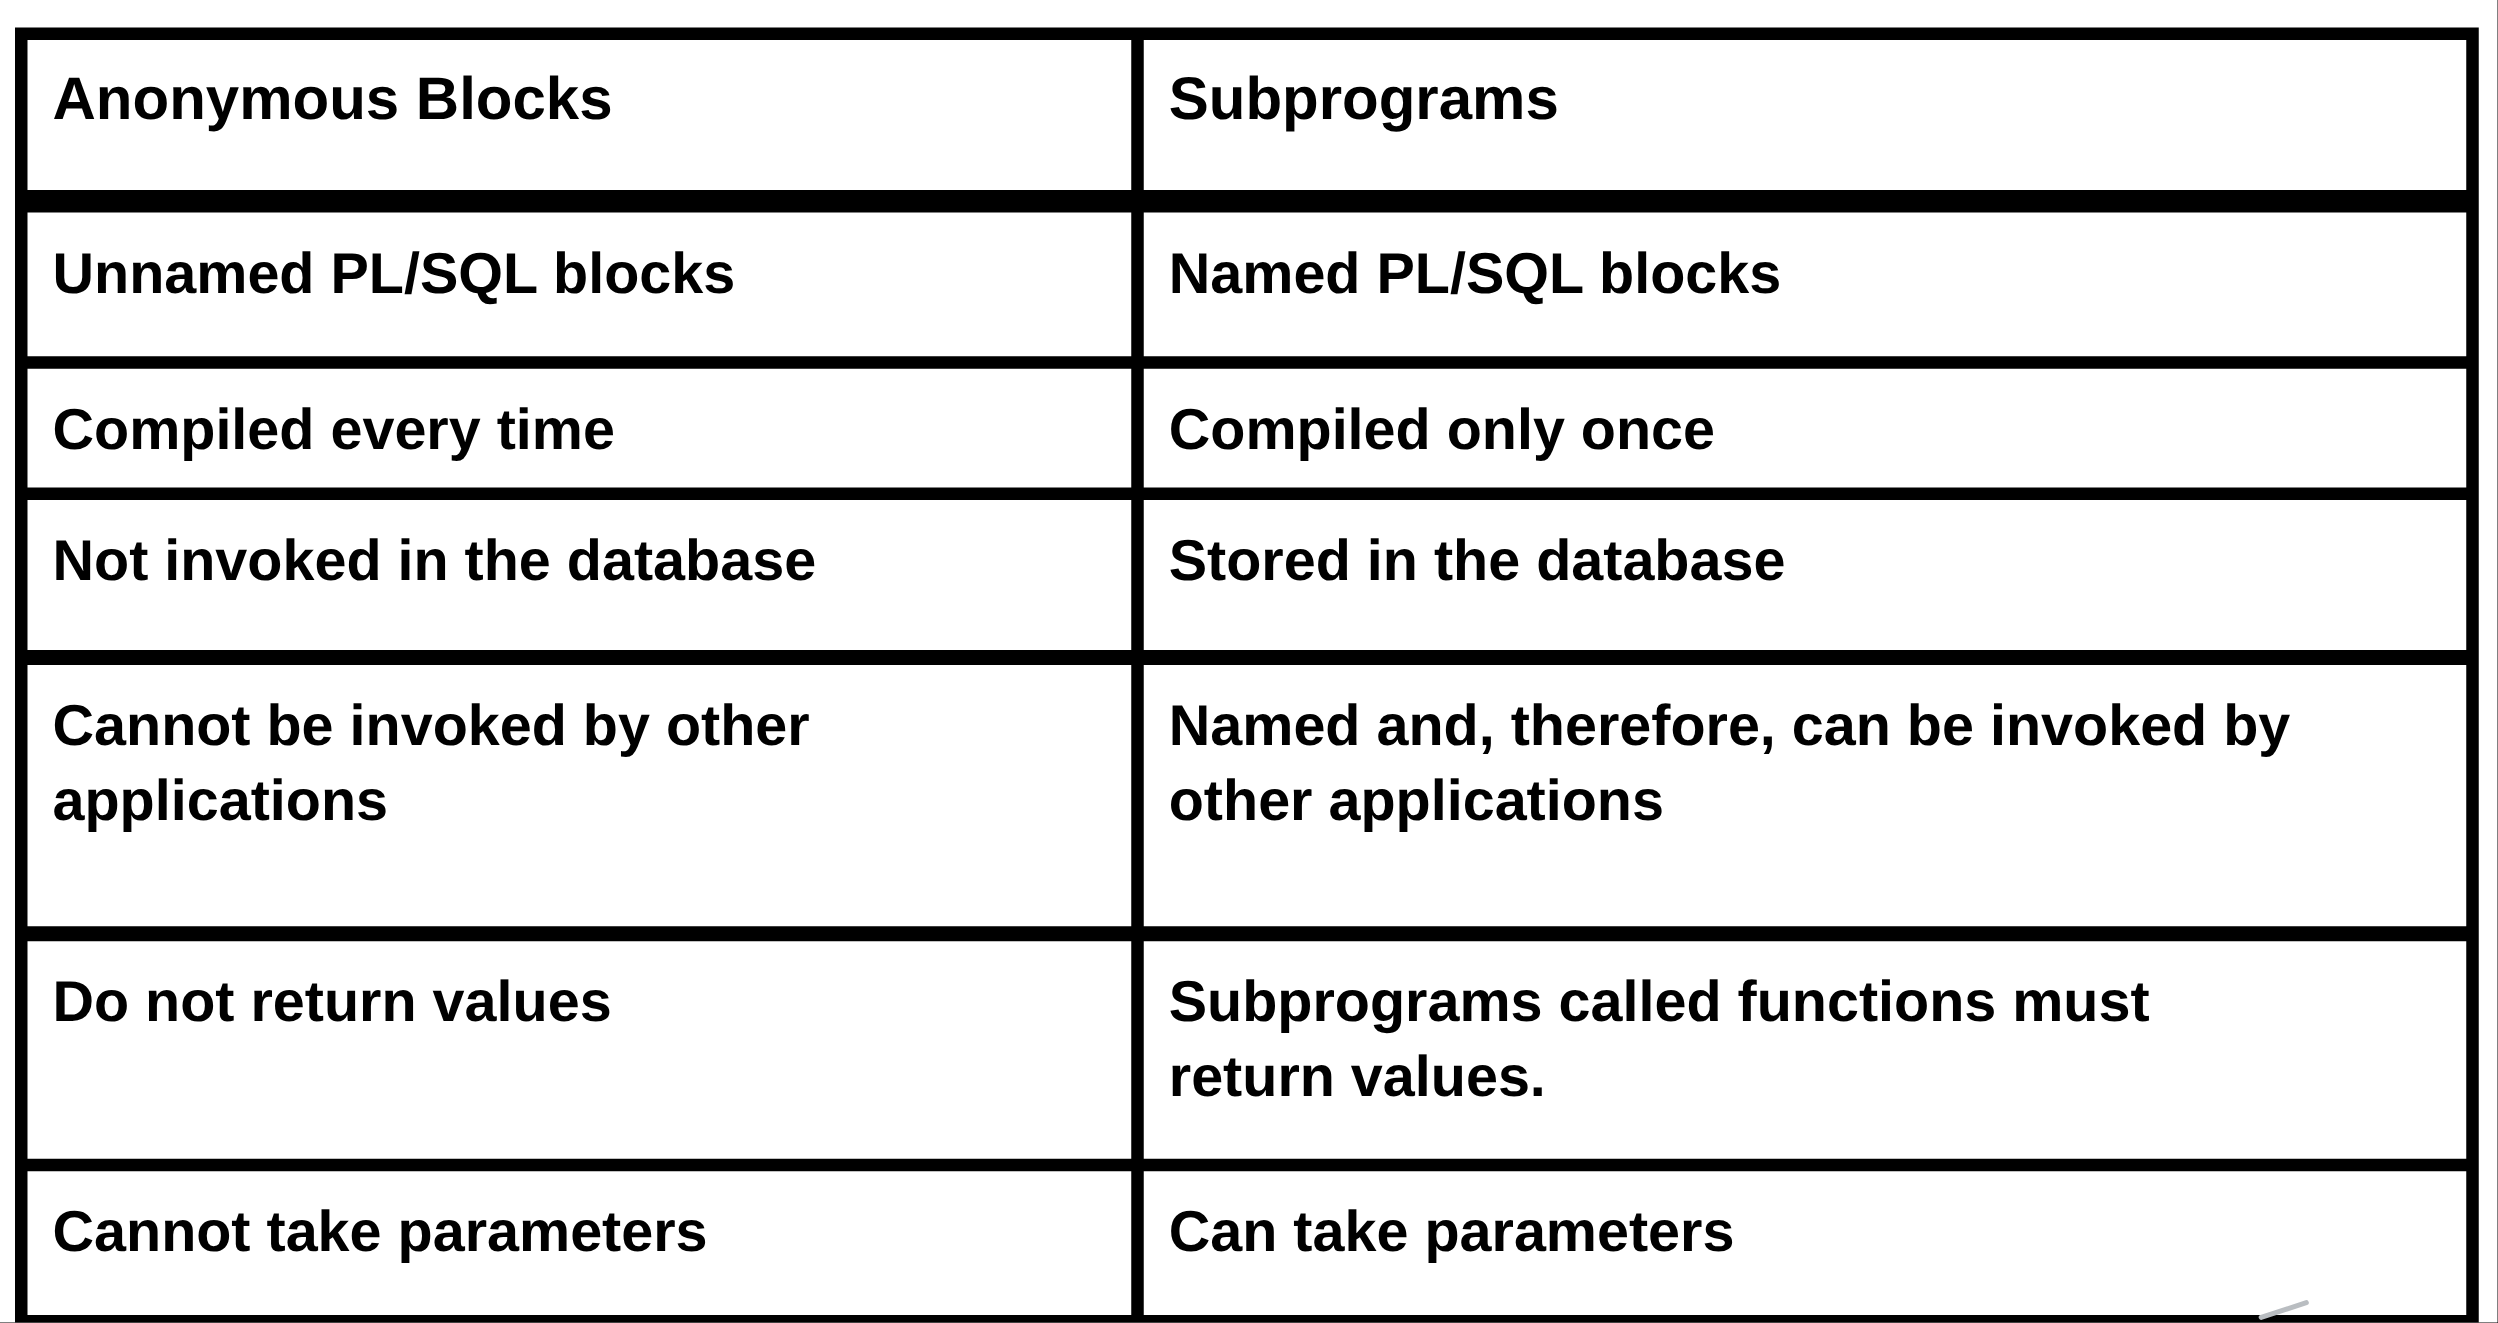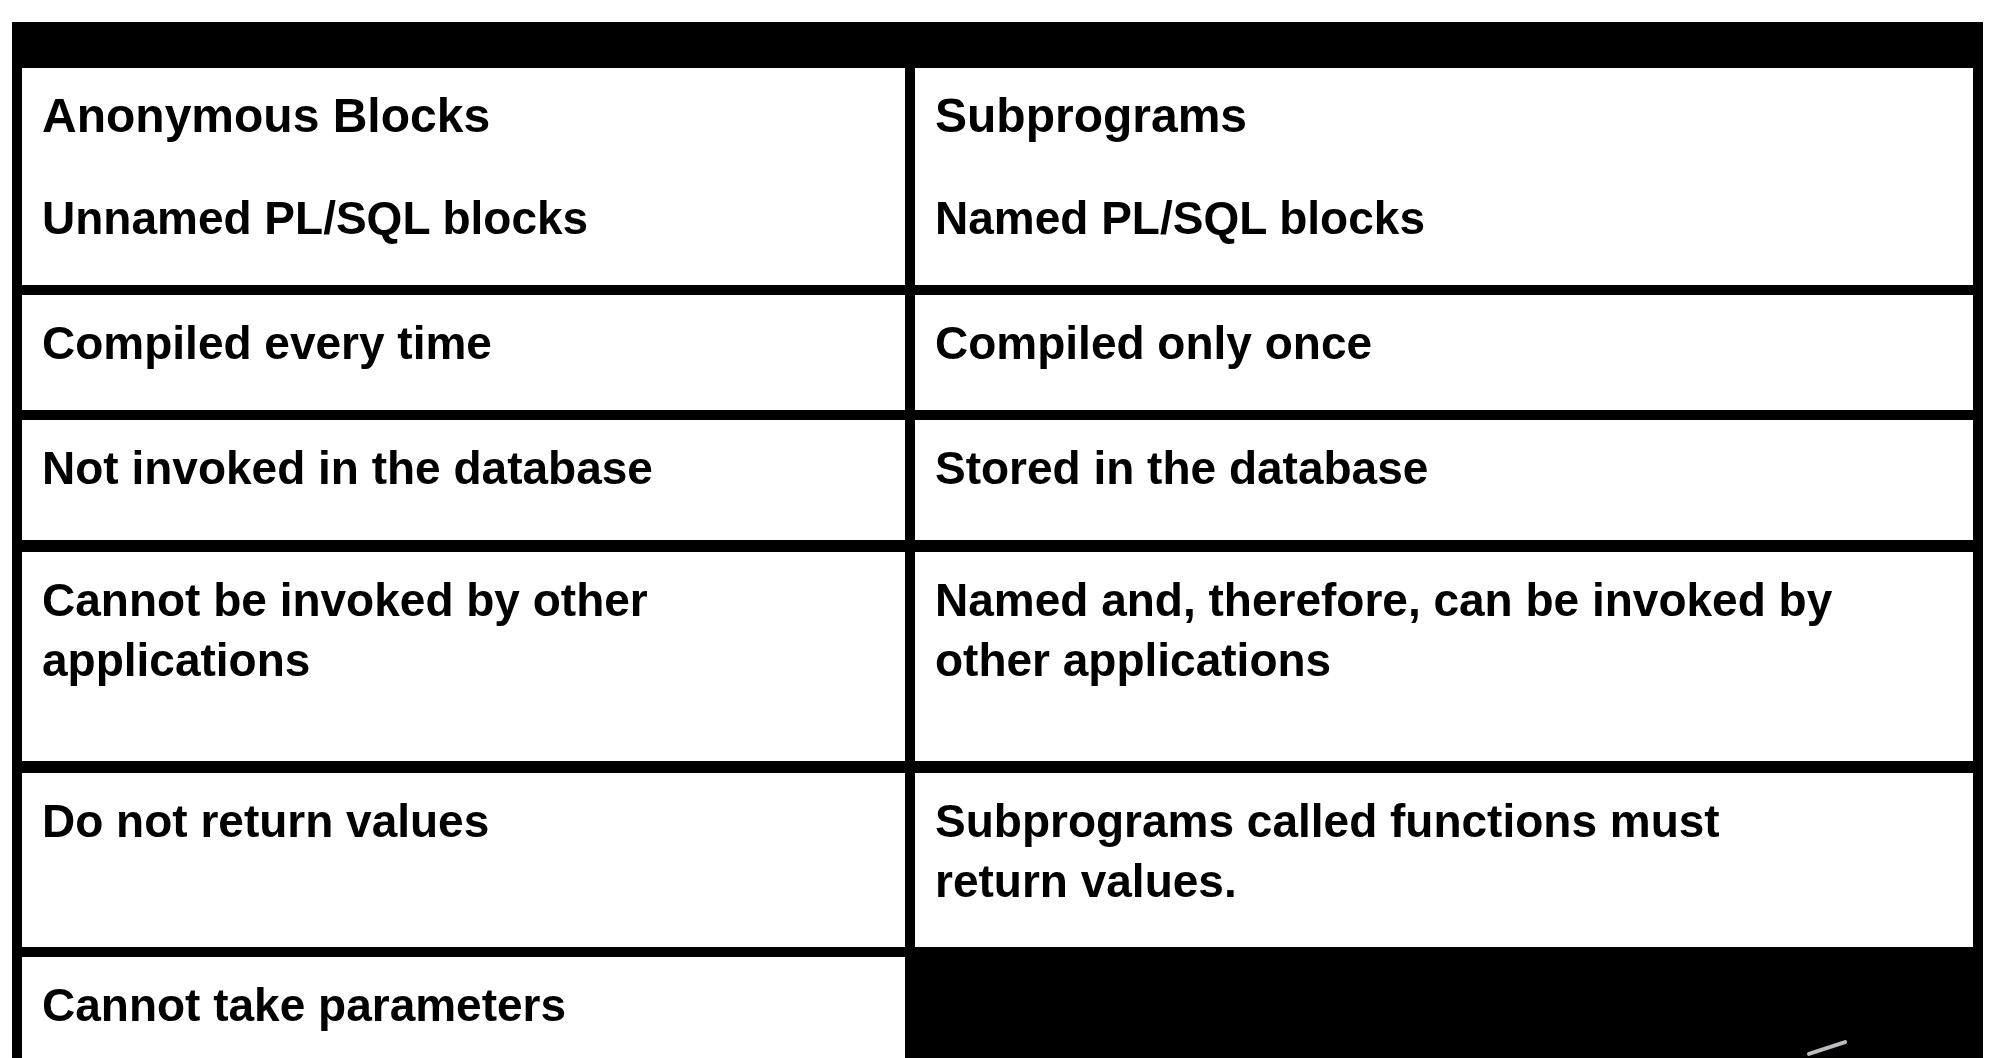--- a/index.html
+++ b/index.html
@@ -41,25 +41,24 @@
     flex: none;
     width: 883px;
   }
   .cell.right {
     flex: 1;
   }
   .row.header .cell {
     font-size: 48px;
     line-height: 1.25;
     padding-top: 18px;
-    margin-top: 36px;
   }
   .r-header { height: 120px; margin-bottom: 18px; }
   .r1 { height: 115px; margin-bottom: 10px; border-radius: 25px; }
-  .r2 { height: 115px; margin-bottom: 10px; }
+  .r2 { height: 95px; margin-bottom: 10px; }
   .r3 { height: 120px; margin-bottom: 12px; }
   .r4 { height: 209px; margin-bottom: 12px; }
   .r5 { height: 174px; margin-bottom: 10px; }
   .r6 { height: 115px; margin-bottom: 0; align-items: center; }
   .r-header .cell, .r1 .cell, .r2 .cell, .r3 .cell,
   .r4 .cell, .r5 .cell, .r6 .cell { height: 100%; }
   .stray-line {
     position: absolute;
     left: 1806px;
     top: 1046px;
@@ -103,17 +102,18 @@
   </div>
 
   <div class="row r5">
     <div class="cell left">Do not return values</div>
     <div class="cell right">Subprograms called functions must
 return values.</div>
   </div>
 
   <div class="row r6">
     <div class="cell left">Cannot take parameters</div>
+    <div class="cell right">Can take parameters</div>
   </div>
 
 </div>
 
 <div class="stray-line"></div>
 
 </body></html>

